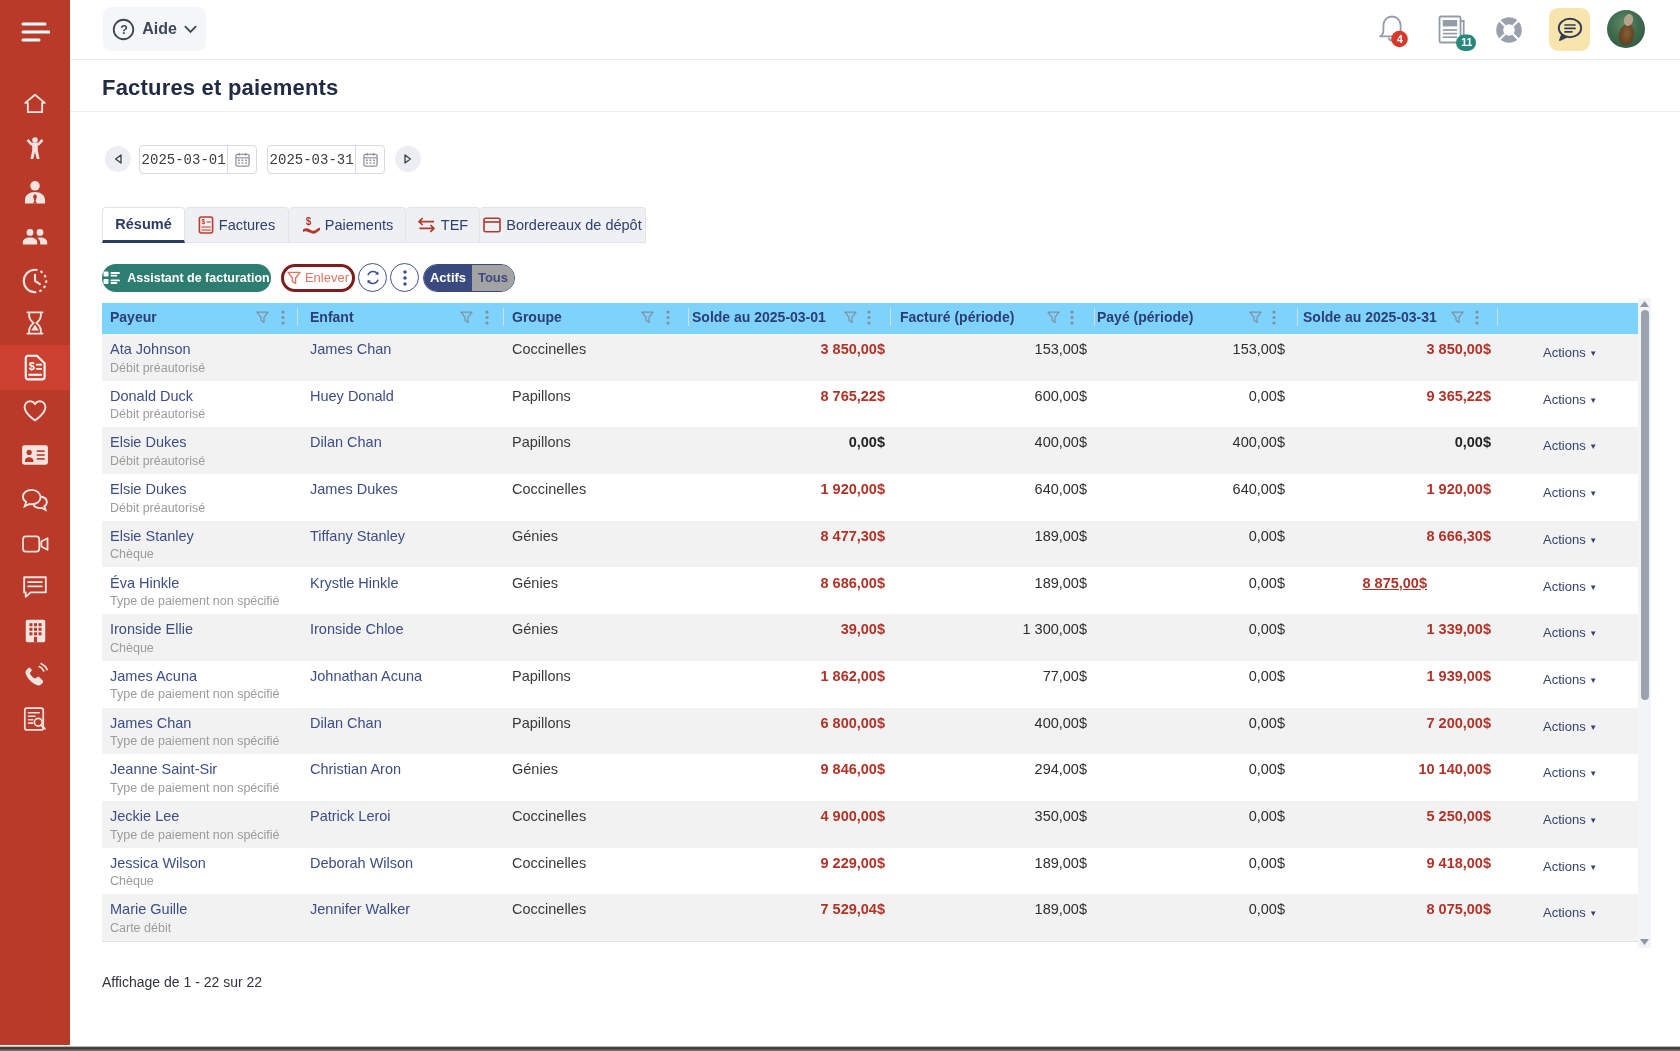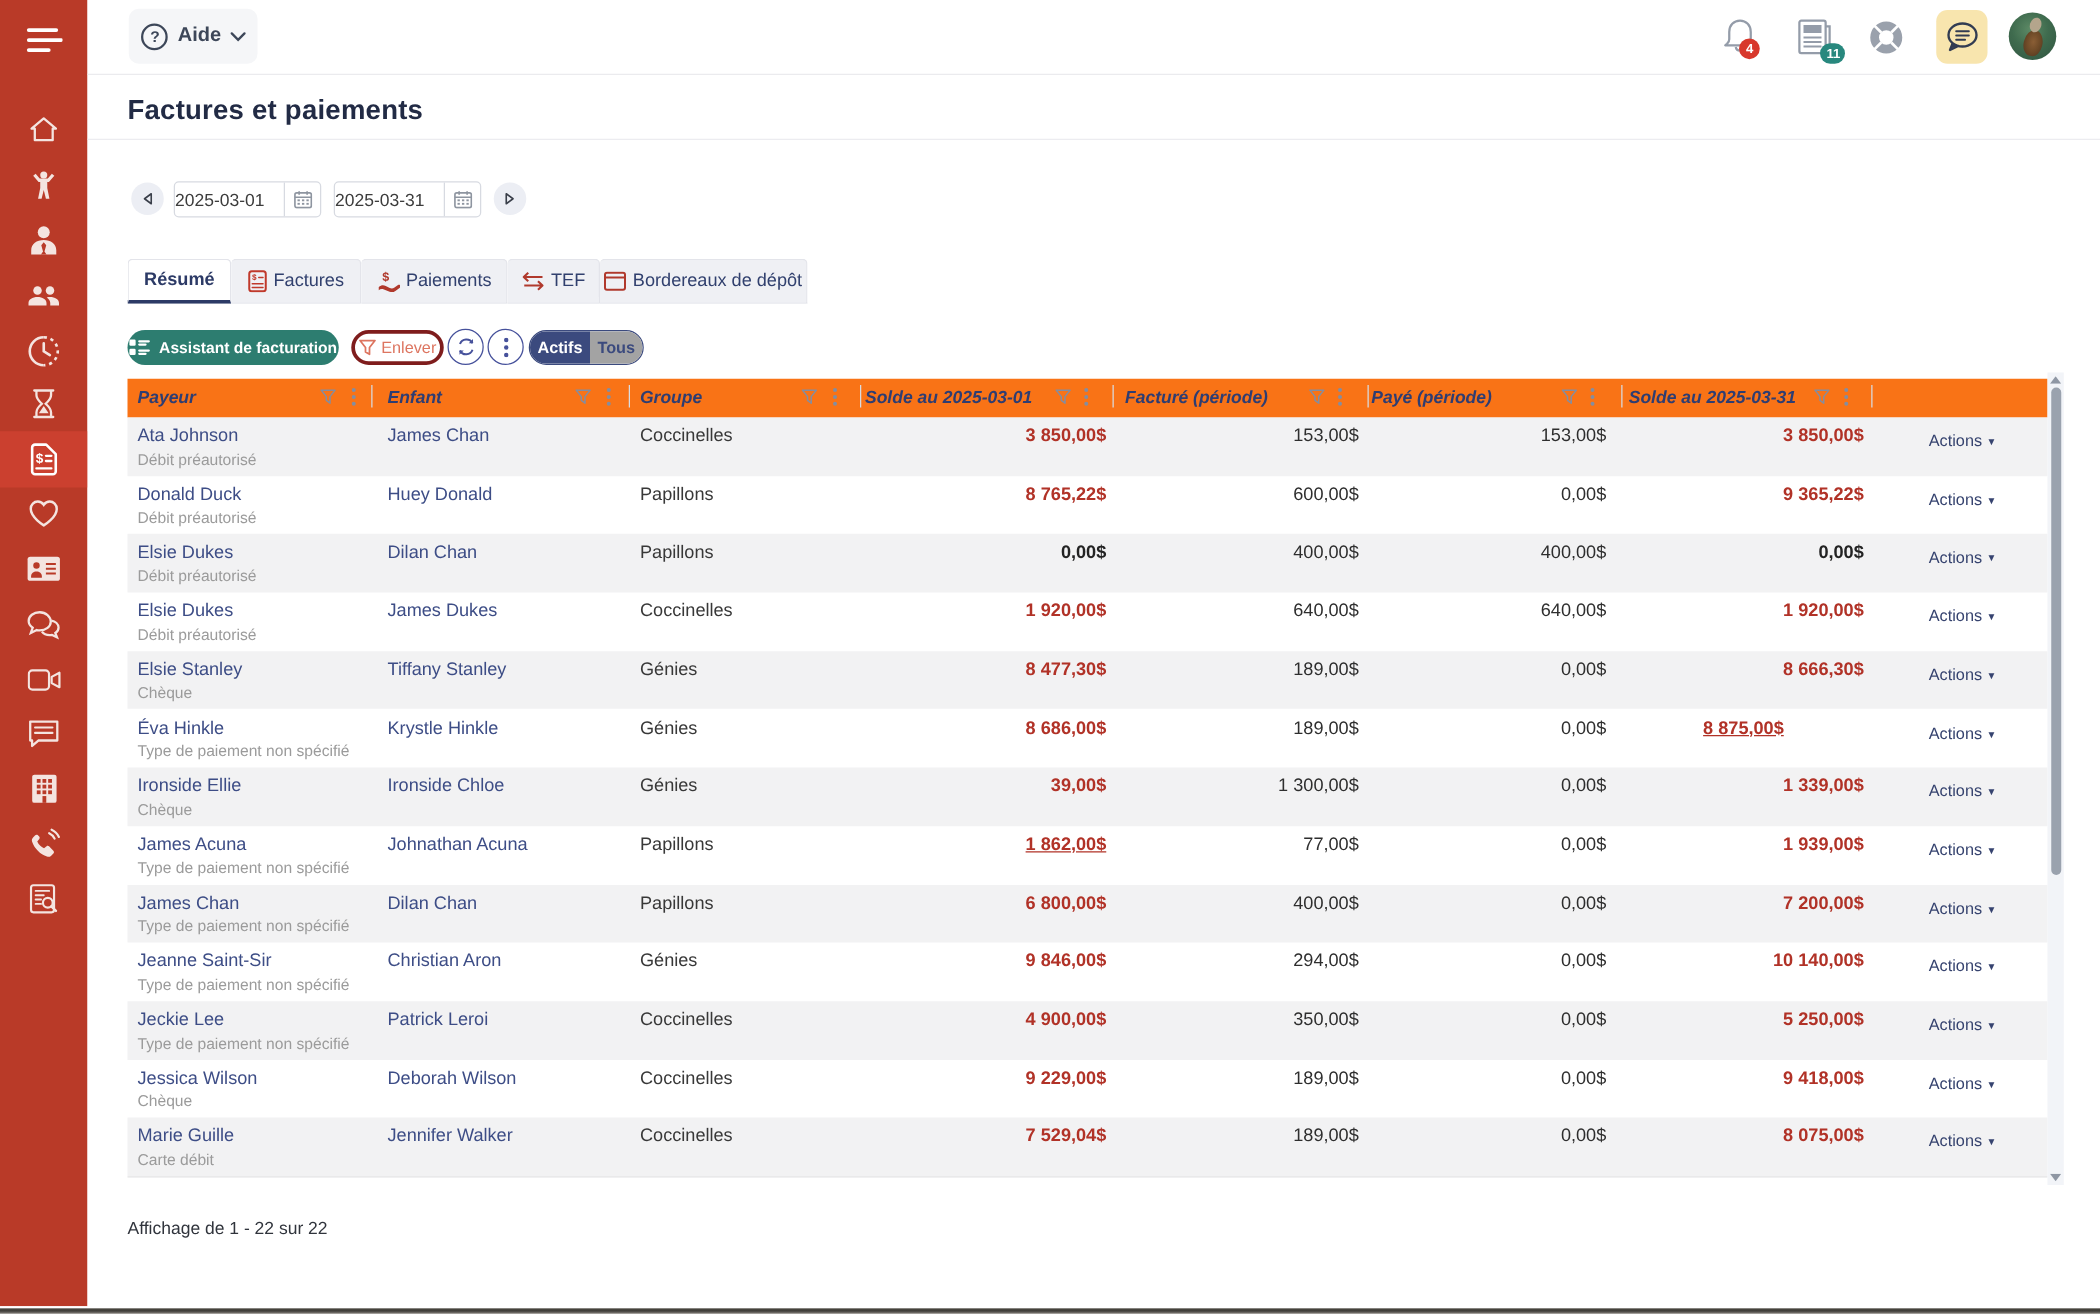--- a/index.html
+++ b/index.html
@@ -14,21 +14,21 @@
 #header { position:absolute; left:70px; top:0; width:1610px; height:60px; background:#fff; border-bottom:1px solid #ebebee; }
 #aide { position:absolute; left:33px; top:7px; width:103px; height:44px; background:#f5f6f8; border-radius:8px; display:flex; align-items:center; justify-content:center; gap:7px; color:#3d4759; font-size:16px; font-weight:bold; }
 .hicon { position:absolute; top:0; height:60px; display:flex; align-items:center; justify-content:center; }
 #titlebar { position:absolute; left:70px; top:60px; width:1610px; height:52px; background:#fff; border-bottom:1px solid #ececf0; }
 #titlebar h1 { position:absolute; left:32px; top:15px; font-size:22px; color:#222b45; letter-spacing:.2px; }
 
 #content { position:absolute; left:70px; top:112px; width:1610px; height:933px; background:#fff; }
 
 .circbtn { position:absolute; width:26px; height:26px; border-radius:50%; background:#eceef4; display:flex; align-items:center; justify-content:center; }
 .dateinp { position:absolute; top:33px; height:29px; background:#fff; border:1px solid #d7dae1; border-radius:4px; display:flex; align-items:center; }
-.dateinp .txt { width:88px; text-align:left; font-size:14px; color:#3c3c3c; }
+.dateinp .txt { width:88px; text-align:center; font-size:14px; color:#3c3c3c;font-family:Liberation Mono, monospace; }
 .dateinp .cal { width:29px; height:27px; border-left:1px solid #d7dae1; display:flex; align-items:center; justify-content:center; }
 
 #betabox { position:absolute; left:1151px; top:14px; width:442px; height:57px; border:3px solid #ee3c33; background:#fff; }
 #toggle { position:absolute; left:40px; top:20px; width:28px; height:16px; background:#35447e; border-radius:8px; }
 #toggle .knob { position:absolute; right:1.5px; top:1.5px; width:13px; height:13px; background:#fff; border-radius:50%; }
 #betabox .lbl { position:absolute; left:73px; top:19px; font-size:14px; color:#333c50; white-space:nowrap; }
 #betabox .lbl .beta { color:#b54a35; }
 
 #tabs { position:absolute; left:32px; top:95px; height:36px; display:flex; }
 .tab { height:36px; border:1px solid #e3e4ea; border-left:none; background:#eff0f4; display:flex; align-items:center; justify-content:center; gap:5px; font-size:14.5px; color:#31406e; border-radius:4px 4px 0 0; }
@@ -374,21 +374,21 @@
           <circle cx="2" cy="8" r="1.8"></circle>
           <circle cx="2" cy="14" r="1.8"></circle>
         </svg>
       </div>
     <div id="actifstous">
         <span class="a">Actifs</span>
         <span class="t">Tous</span>
       </div>
   </div>
   <div id="tbl">
-    <div id="thead" style="position:absolute; left:0; top:0; width:1536px; height:31px; background:#f97316;font-style:italic;">
+    <div id="thead" style="position:absolute; left:0; top:0; width:1536px; height:31px; background:#7dd3fc;">
       <span class="th" style="left:8px; top:6px;">Payeur</span>
       <span style="position:absolute; left:154px; top:8px;">
           <svg width="13" height="13" viewBox="0 0 14 14">
             <path d="M1 1.2h12L8.6 6.8v5.6L5.4 10V6.8z" fill="none" stroke="#848da0" stroke-width="1.3" stroke-linejoin="round"></path>
           </svg>
         </span>
       <span style="position:absolute; left:179px; top:7px;">
           <svg width="4" height="15" viewBox="0 0 4 15" fill="#848da0">
             <circle cx="2" cy="2" r="1.6"></circle>
             <circle cx="2" cy="7.5" r="1.6"></circle>
@@ -556,21 +556,21 @@
       <span class="amt pln" style="left:835px; width:150px;">1 300,00$</span>
       <span class="amt pln" style="left:1033px; width:150px;">0,00$</span>
       <span class="amt neg" style="left:1239px; width:150px;">1 339,00$</span>
       <span class="act">Actions <span class="car">▼</span></span>
     </div>
     <div class="row" style="top:357.9px;">
       <span class="nm">James Acuna</span>
         <span class="sub">Type de paiement non spécifié</span>
       <span class="ch">Johnathan Acuna</span>
         <span class="gr">Papillons</span>
-      <span class="amt neg" style="left:633px; width:150px;text-decoration:underline;">1 862,00$</span>
+      <span class="amt neg" style="left:633px; width:150px;">1 862,00$</span>
       <span class="amt pln" style="left:835px; width:150px;">77,00$</span>
       <span class="amt pln" style="left:1033px; width:150px;">0,00$</span>
       <span class="amt neg" style="left:1239px; width:150px;">1 939,00$</span>
       <span class="act">Actions <span class="car">▼</span></span>
     </div>
     <div class="row odd" style="top:404.6px;">
       <span class="nm">James Chan</span>
         <span class="sub">Type de paiement non spécifié</span>
       <span class="ch">Dilan Chan</span>
         <span class="gr">Papillons</span>

